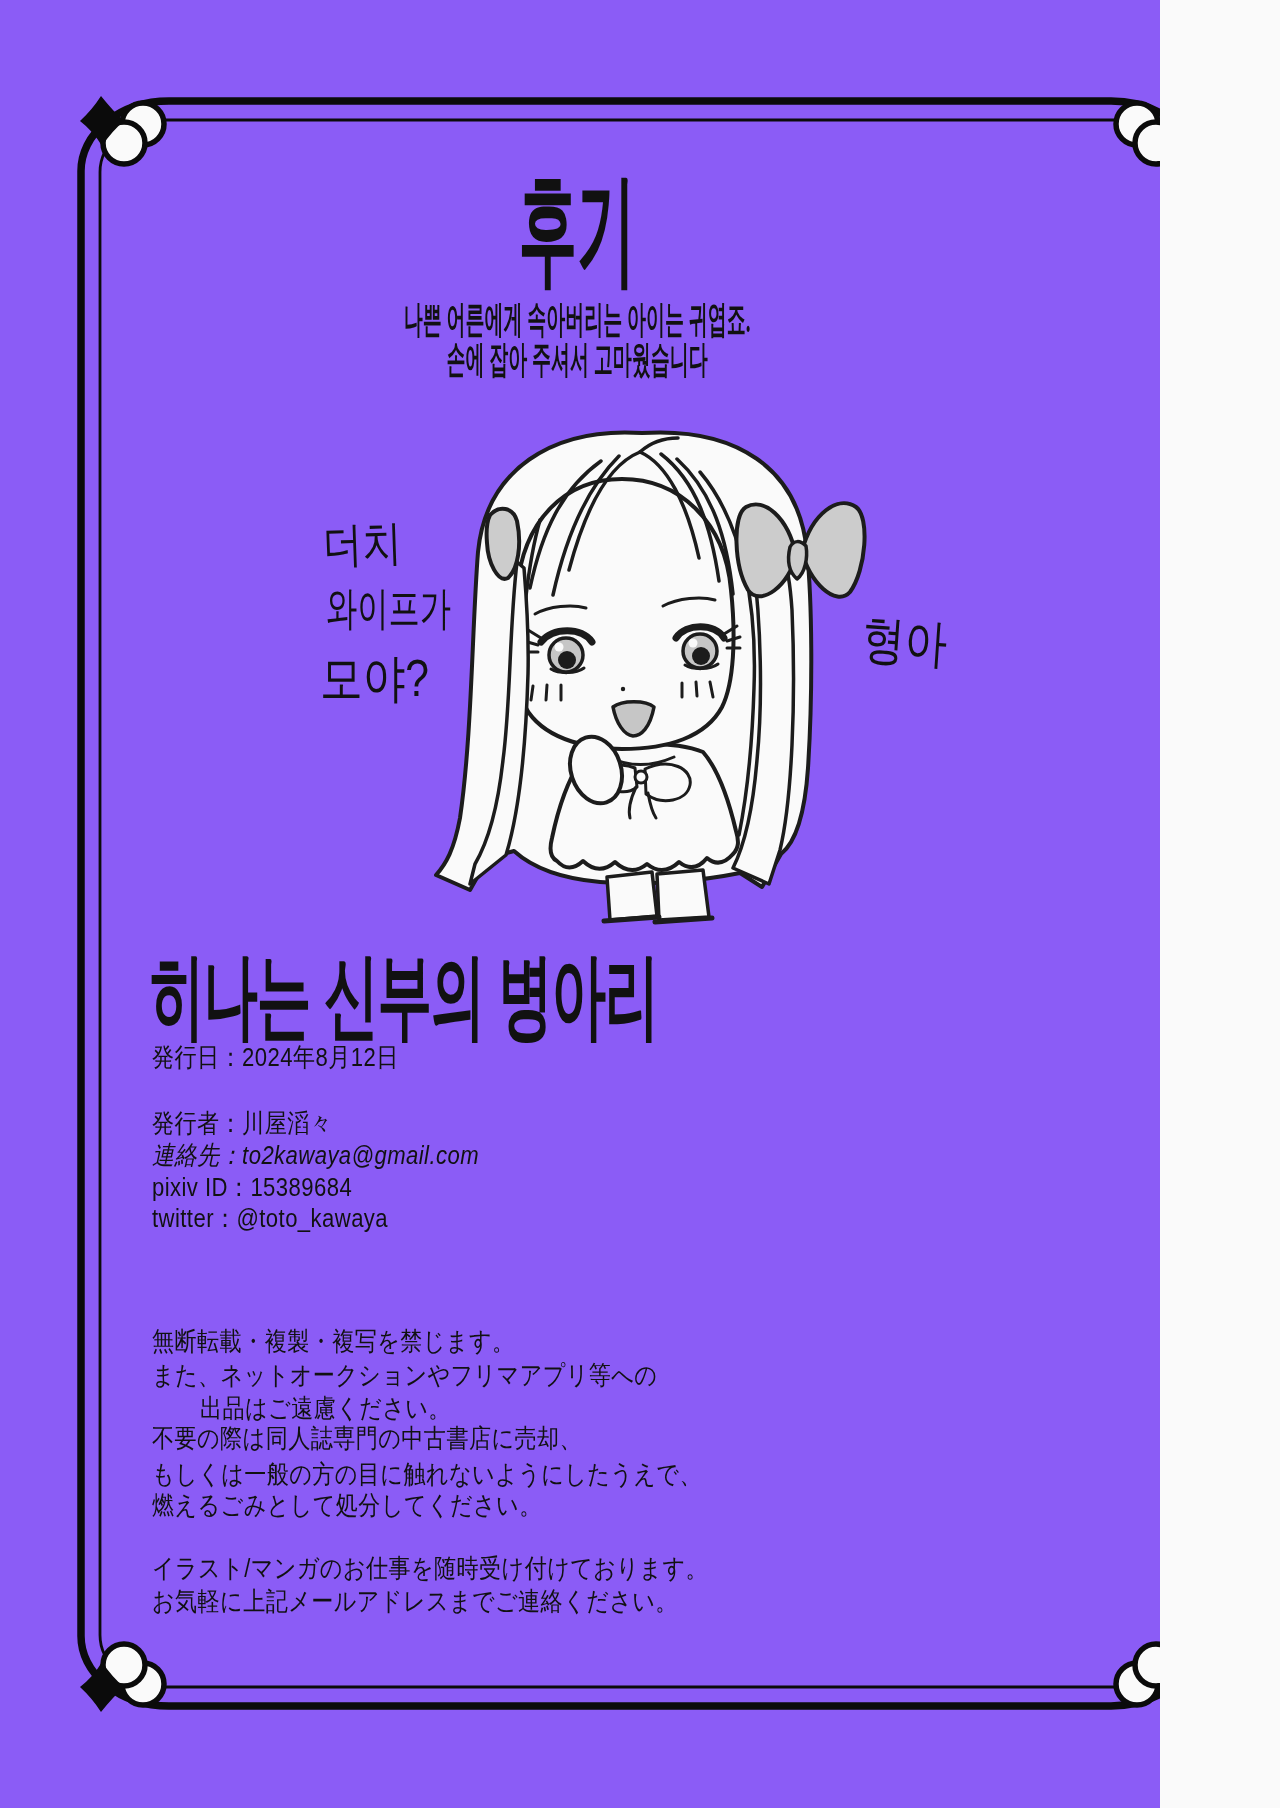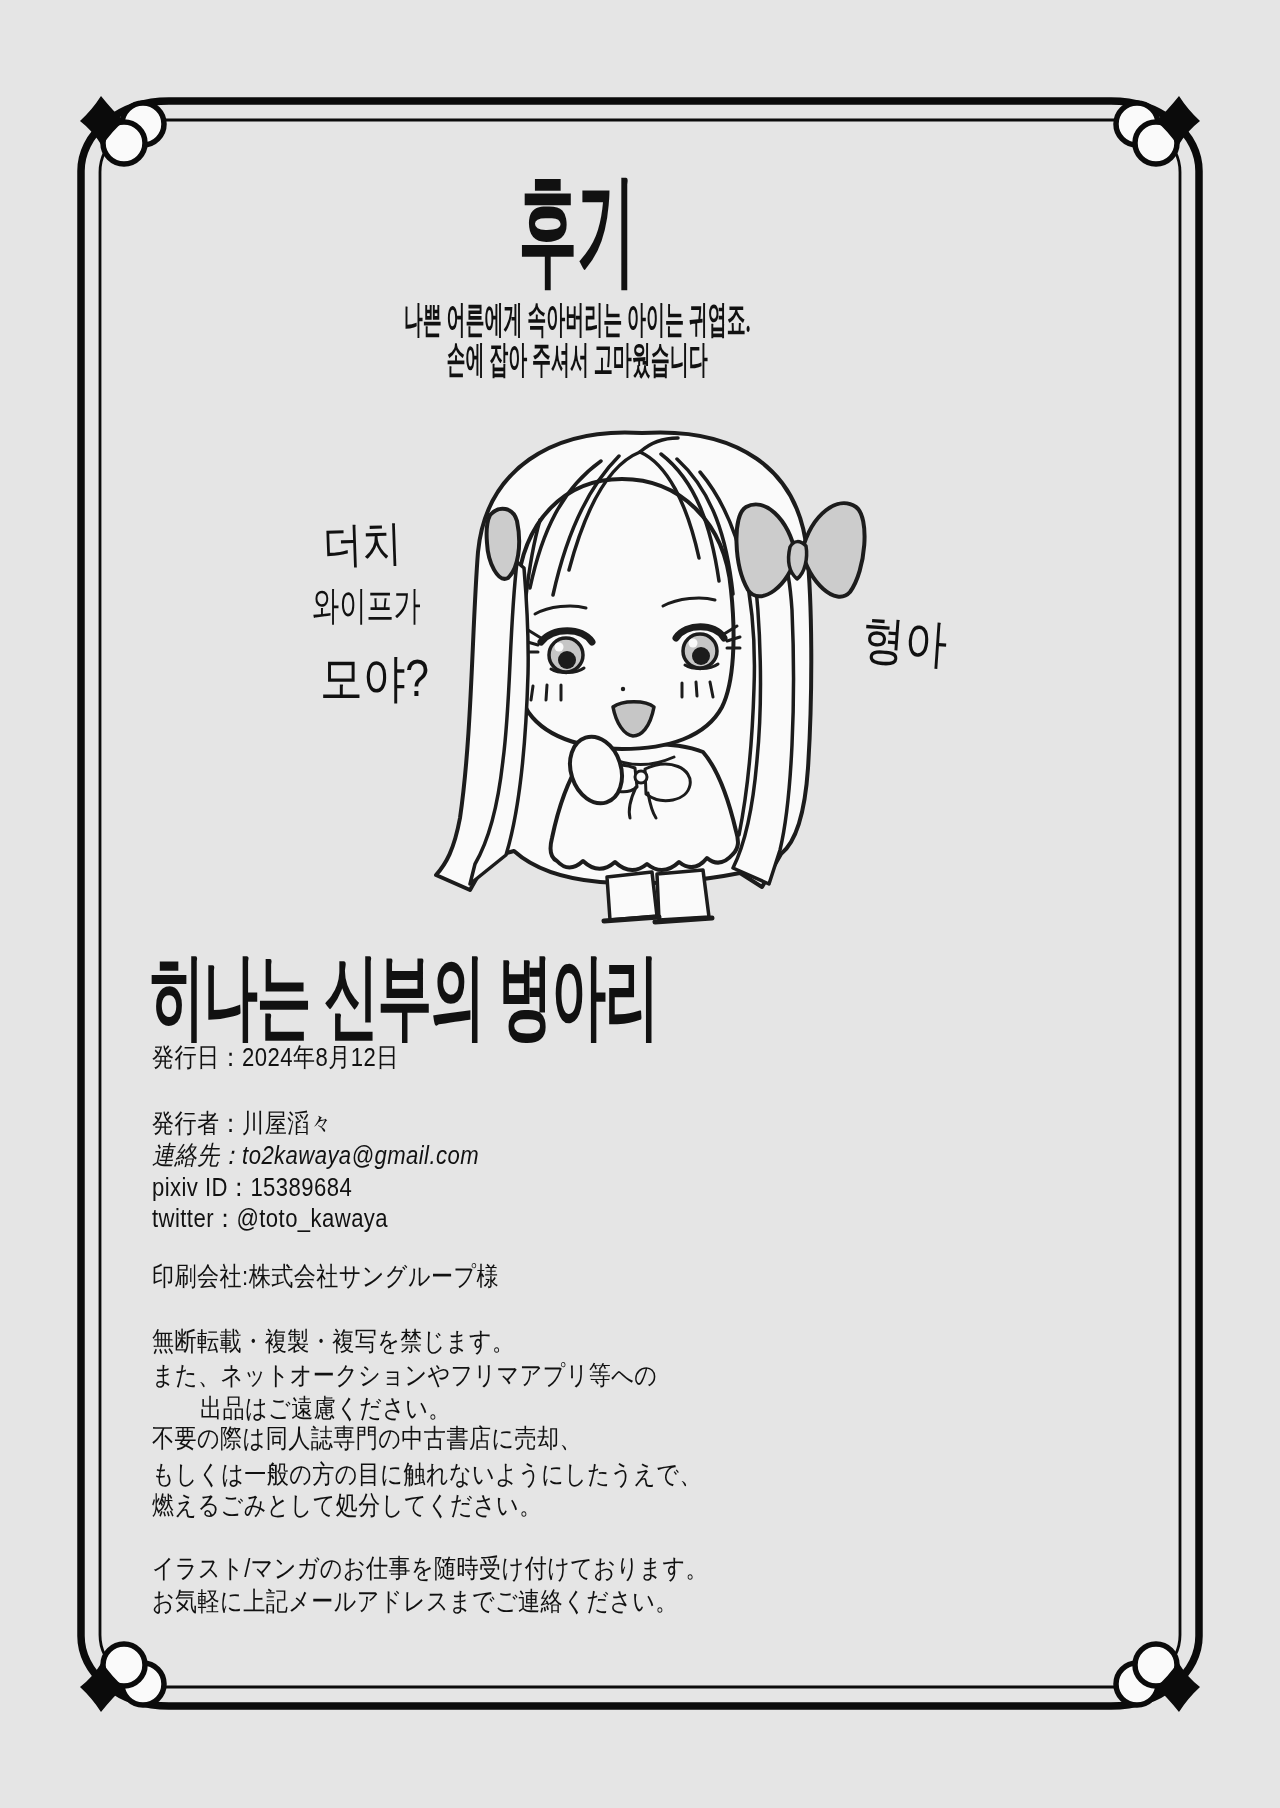--- a/index.html
+++ b/index.html
@@ -1,17 +1,17 @@
 <!DOCTYPE html>
 <html><head>
 <meta charset="utf-8">
 <style>
   html,body{margin:0;padding:0;background:#fafafa;}
   .page{
-    position:relative;width:1280px;height:1808px;background:#e5e5e5;
+    position:relative;width:1160px;height:1808px;background:#8b5cf6;
     overflow:hidden;color:#111;
     font-family:"Liberation Sans","DejaVu Sans",sans-serif;
   }
   .abs{position:absolute;}
   svg.overlay{position:absolute;left:0;top:0;width:1280px;height:1808px;}
   .center-band{left:0;width:1154px;text-align:center;}
   .k-serif{font-family:"Liberation Serif","DejaVu Serif",serif;font-weight:600;}
   .heading{top:168px;font-size:122px;line-height:124px;}
   .heading>span{display:inline-block;transform:scaleX(0.48);transform-origin:center;white-space:nowrap;}
   .subtitle{top:299px;font-size:38px;line-height:40px;}
@@ -125,34 +125,33 @@
   <div class="abs center-band k-serif heading">
     <span>후기</span>
   </div>
 
   <div class="abs center-band k-serif subtitle">
     <span class="line">나쁜 어른에게 속아버리는 아이는 귀엽죠.</span>
     <span class="line">손에 잡아 주셔서 고마웠습니다</span>
   </div>
 
   <div class="abs hand" style="left:323px;top:512px;transform:rotate(-2deg);"><span>더치</span></div>
-  <div class="abs hand" style="left:312px;top:578px;font-size:40px;"><span style="transform:scaleX(0.68);">와이프가</span></div>
+  <div class="abs hand" style="left:326px;top:578px;font-size:46px;"><span style="transform:scaleX(0.68);">와이프가</span></div>
   <div class="abs hand" style="left:320px;top:644px;font-size:52px;"><span>모야?</span></div>
   <div class="abs hand" style="left:862px;top:608px;font-size:52px;transform:rotate(4deg);"><span>형아</span></div>
 
   <div class="abs book-title">
     <span>히나는 신부의 병아리</span>
   </div>
 
   <div class="abs jp" style="top:1040px;"><span>発行日：2024年8月12日</span></div>
   <div class="abs jp" style="top:1106px;"><span>発行者：川屋滔々</span></div>
   <div class="abs jp" style="top:1138px;font-style:italic;"><span>連絡先：to2kawaya@gmail.com</span></div>
   <div class="abs jp" style="top:1170px;"><span>pixiv ID：15389684</span></div>
   <div class="abs jp" style="top:1201px;"><span>twitter：@toto_kawaya</span></div>
-  <div class="abs jp" style="top:1259px;"><span>印刷会社:株式会社サングループ様</span></div>
 
   <div class="abs jp" style="top:1324px;"><span>無断転載・複製・複写を禁じます。</span></div>
   <div class="abs jp" style="top:1358px;text-align:right;"><span>また、ネットオークションやフリマアプリ等への</span></div>
   <div class="abs jp" style="top:1391px;margin-left:48px;"><span>出品はご遠慮ください。</span></div>
   <div class="abs jp" style="top:1421px;"><span>不要の際は同人誌専門の中古書店に売却、</span></div>
   <div class="abs jp" style="top:1457px;"><span>もしくは一般の方の目に触れないようにしたうえで、</span></div>
   <div class="abs jp" style="top:1488px;"><span>燃えるごみとして処分してください。</span></div>
 
   <div class="abs jp" style="top:1551px;"><span>イラスト/マンガのお仕事を随時受け付けております。</span></div>
   <div class="abs jp" style="top:1584px;"><span>お気軽に上記メールアドレスまでご連絡ください。</span></div>

